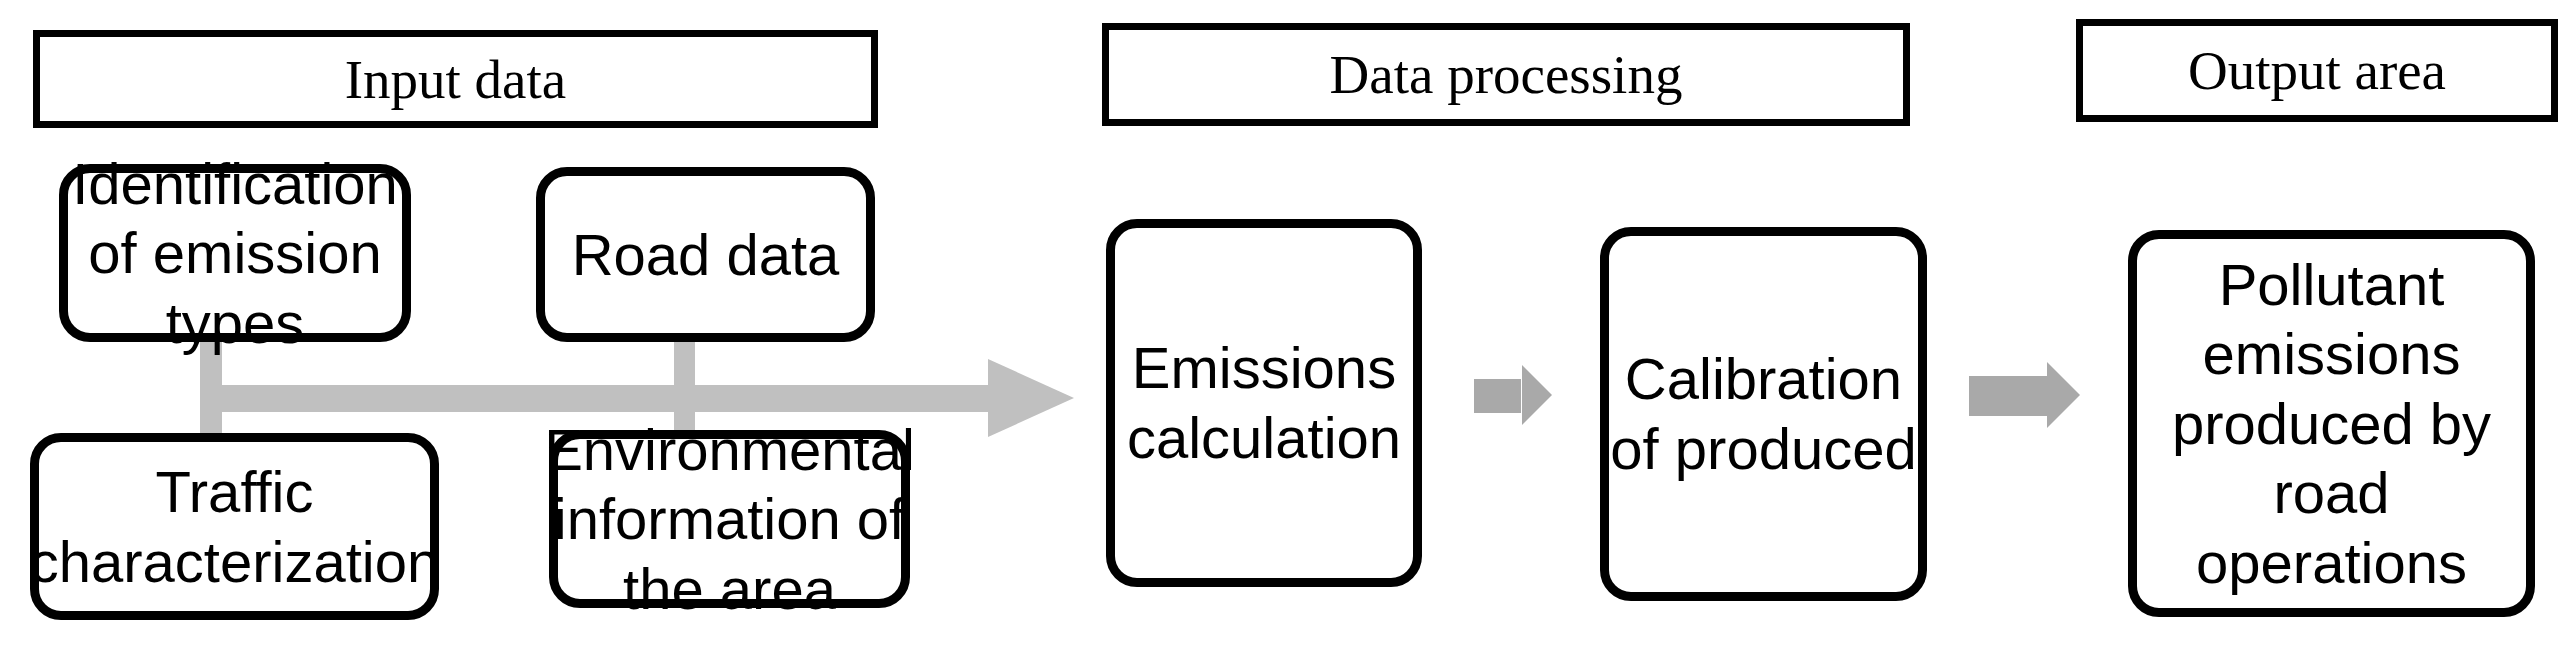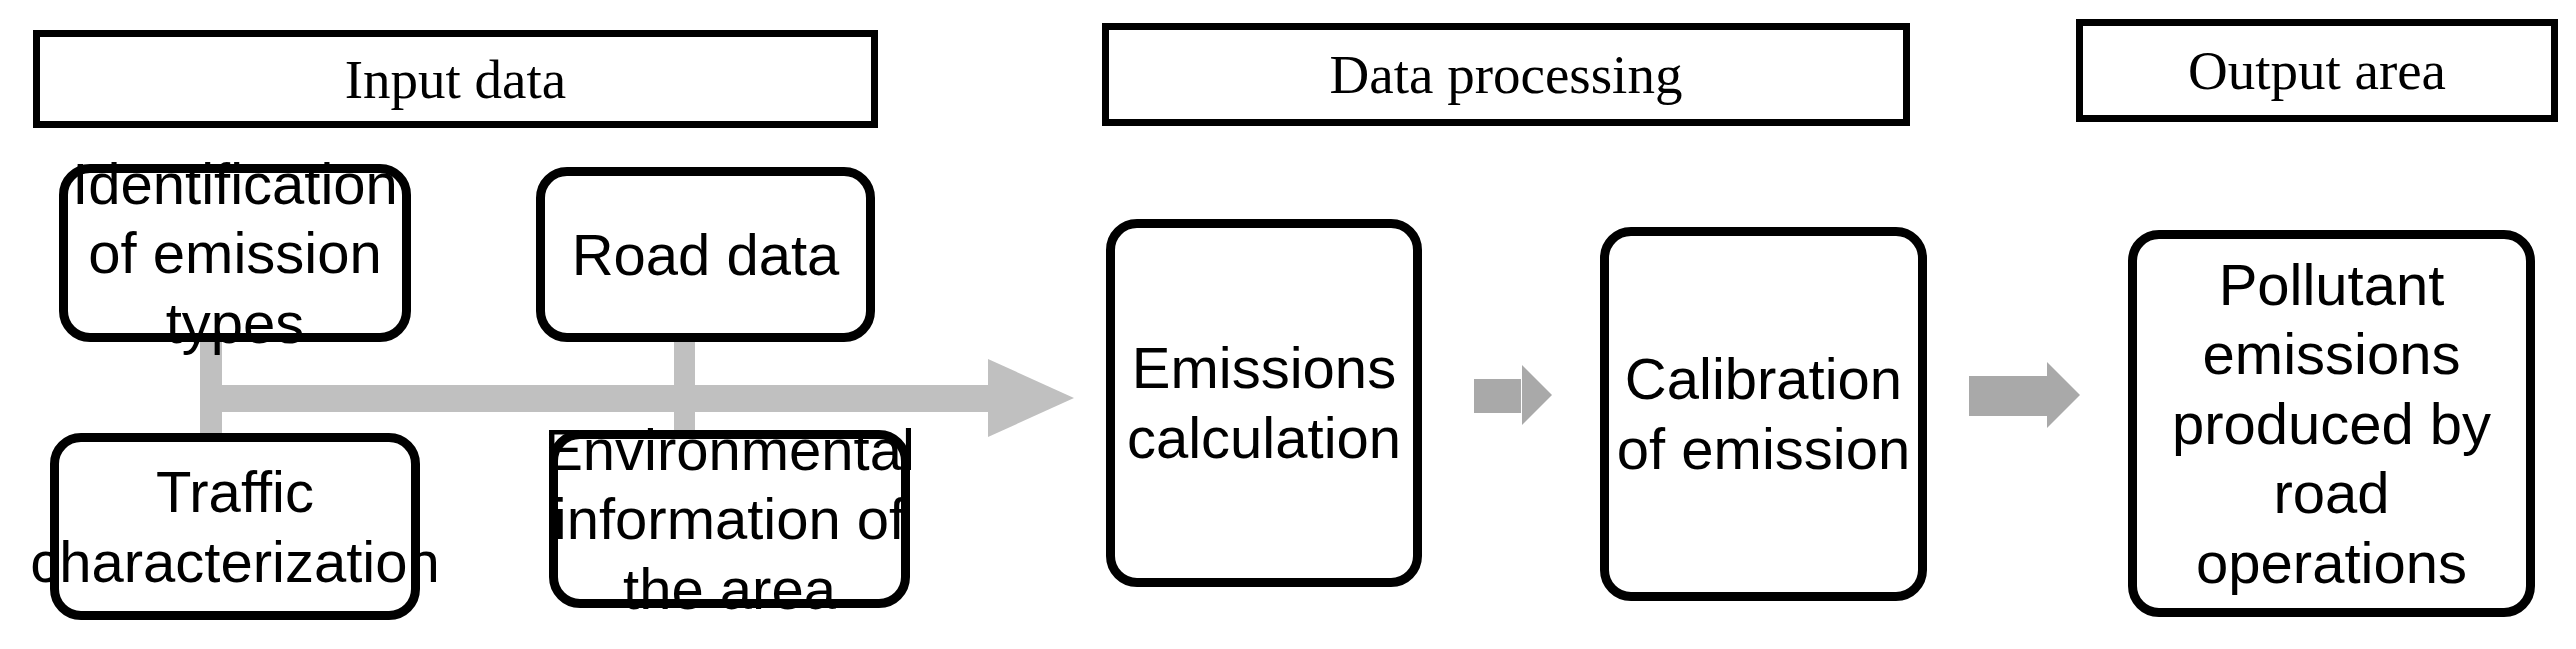--- a/index.html
+++ b/index.html
@@ -47,21 +47,21 @@
     text-align: center;
     font-family: "Liberation Sans", sans-serif;
     font-size: 58px;
     line-height: 1.2;
     color: #000000;
   }
   .round-box .label { white-space: pre-line; }
 
   #box-identification { left: 59px;   top: 164px; width: 352px; height: 178px; }
   #box-road           { left: 536px;  top: 167px; width: 339px; height: 175px; }
-  #box-traffic        { left: 30px;   top: 433px; width: 370px; height: 187px; margin-left: 20px; }
+  #box-traffic        { left: 30px;   top: 433px; width: 409px; height: 187px; }
   #box-environmental  { left: 538px;  top: 430px; width: 361px; height: 178px; margin-left: 11px; }
   #box-emissions      { left: 1106px; top: 219px; width: 316px; height: 368px; }
   #box-calibration    { left: 1600px; top: 227px; width: 327px; height: 374px; }
   #box-pollutant      { left: 2128px; top: 214px; width: 407px; height: 387px; margin-top: 16px; }
 
   
   .gray-rect {
     position: absolute;
     background: #c0c0c0;
   }
@@ -140,21 +140,21 @@
     <span class="label">Environmental
 information of
 the area</span>
   </div>
   <div class="round-box" id="box-emissions">
     <span class="label">Emissions
 calculation</span>
   </div>
   <div class="round-box" id="box-calibration">
     <span class="label">Calibration
-of emission</span>
+of produced</span>
   </div>
   <div class="round-box" id="box-pollutant">
     <span class="label">Pollutant
 emissions
 produced by
 road operations</span>
   </div>
 
 </div>
 

